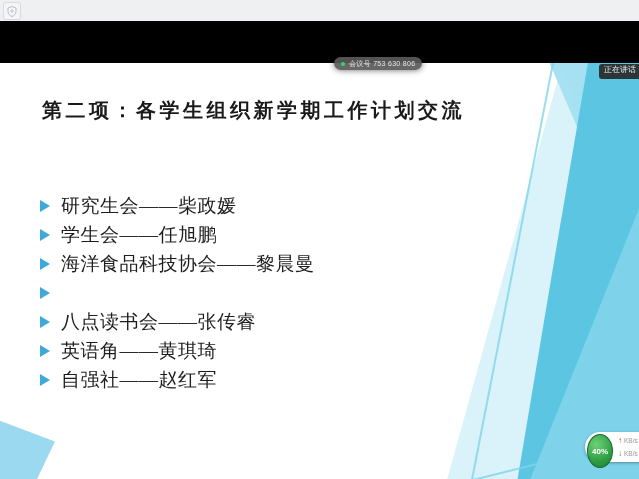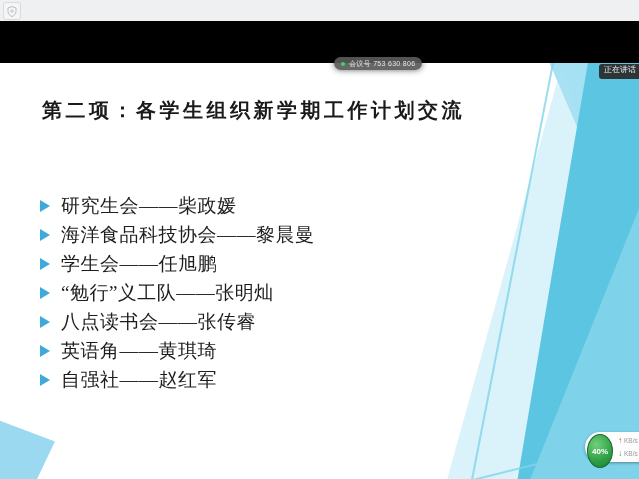--- a/index.html
+++ b/index.html
@@ -133,29 +133,28 @@
 
   <div class="slide-title">第二项：各学生组织新学期工作计划交流</div>
 
   <div class="bullet-list">
       <div class="bullet-row">
         <span class="tri"></span>
         <span class="btext">研究生会——柴政媛</span>
       </div>
       <div class="bullet-row">
         <span class="tri"></span>
+        <span class="btext">学生会——任旭鹏</span>
+      </div>
+      <div class="bullet-row">
+        <span class="tri"></span>
         <span class="btext">海洋食品科技协会——黎晨曼</span>
       </div>
       <div class="bullet-row">
         <span class="tri"></span>
-        <span class="btext">学生会——任旭鹏</span>
-      </div>
-      <div class="bullet-row">
-        <span class="tri"></span>
-        <span class="btext">“勉行”义工队——张明灿</span>
       </div>
       <div class="bullet-row">
         <span class="tri"></span>
         <span class="btext">八点读书会——张传睿</span>
       </div>
       <div class="bullet-row">
         <span class="tri"></span>
         <span class="btext">英语角——黄琪琦</span>
       </div>
       <div class="bullet-row">

